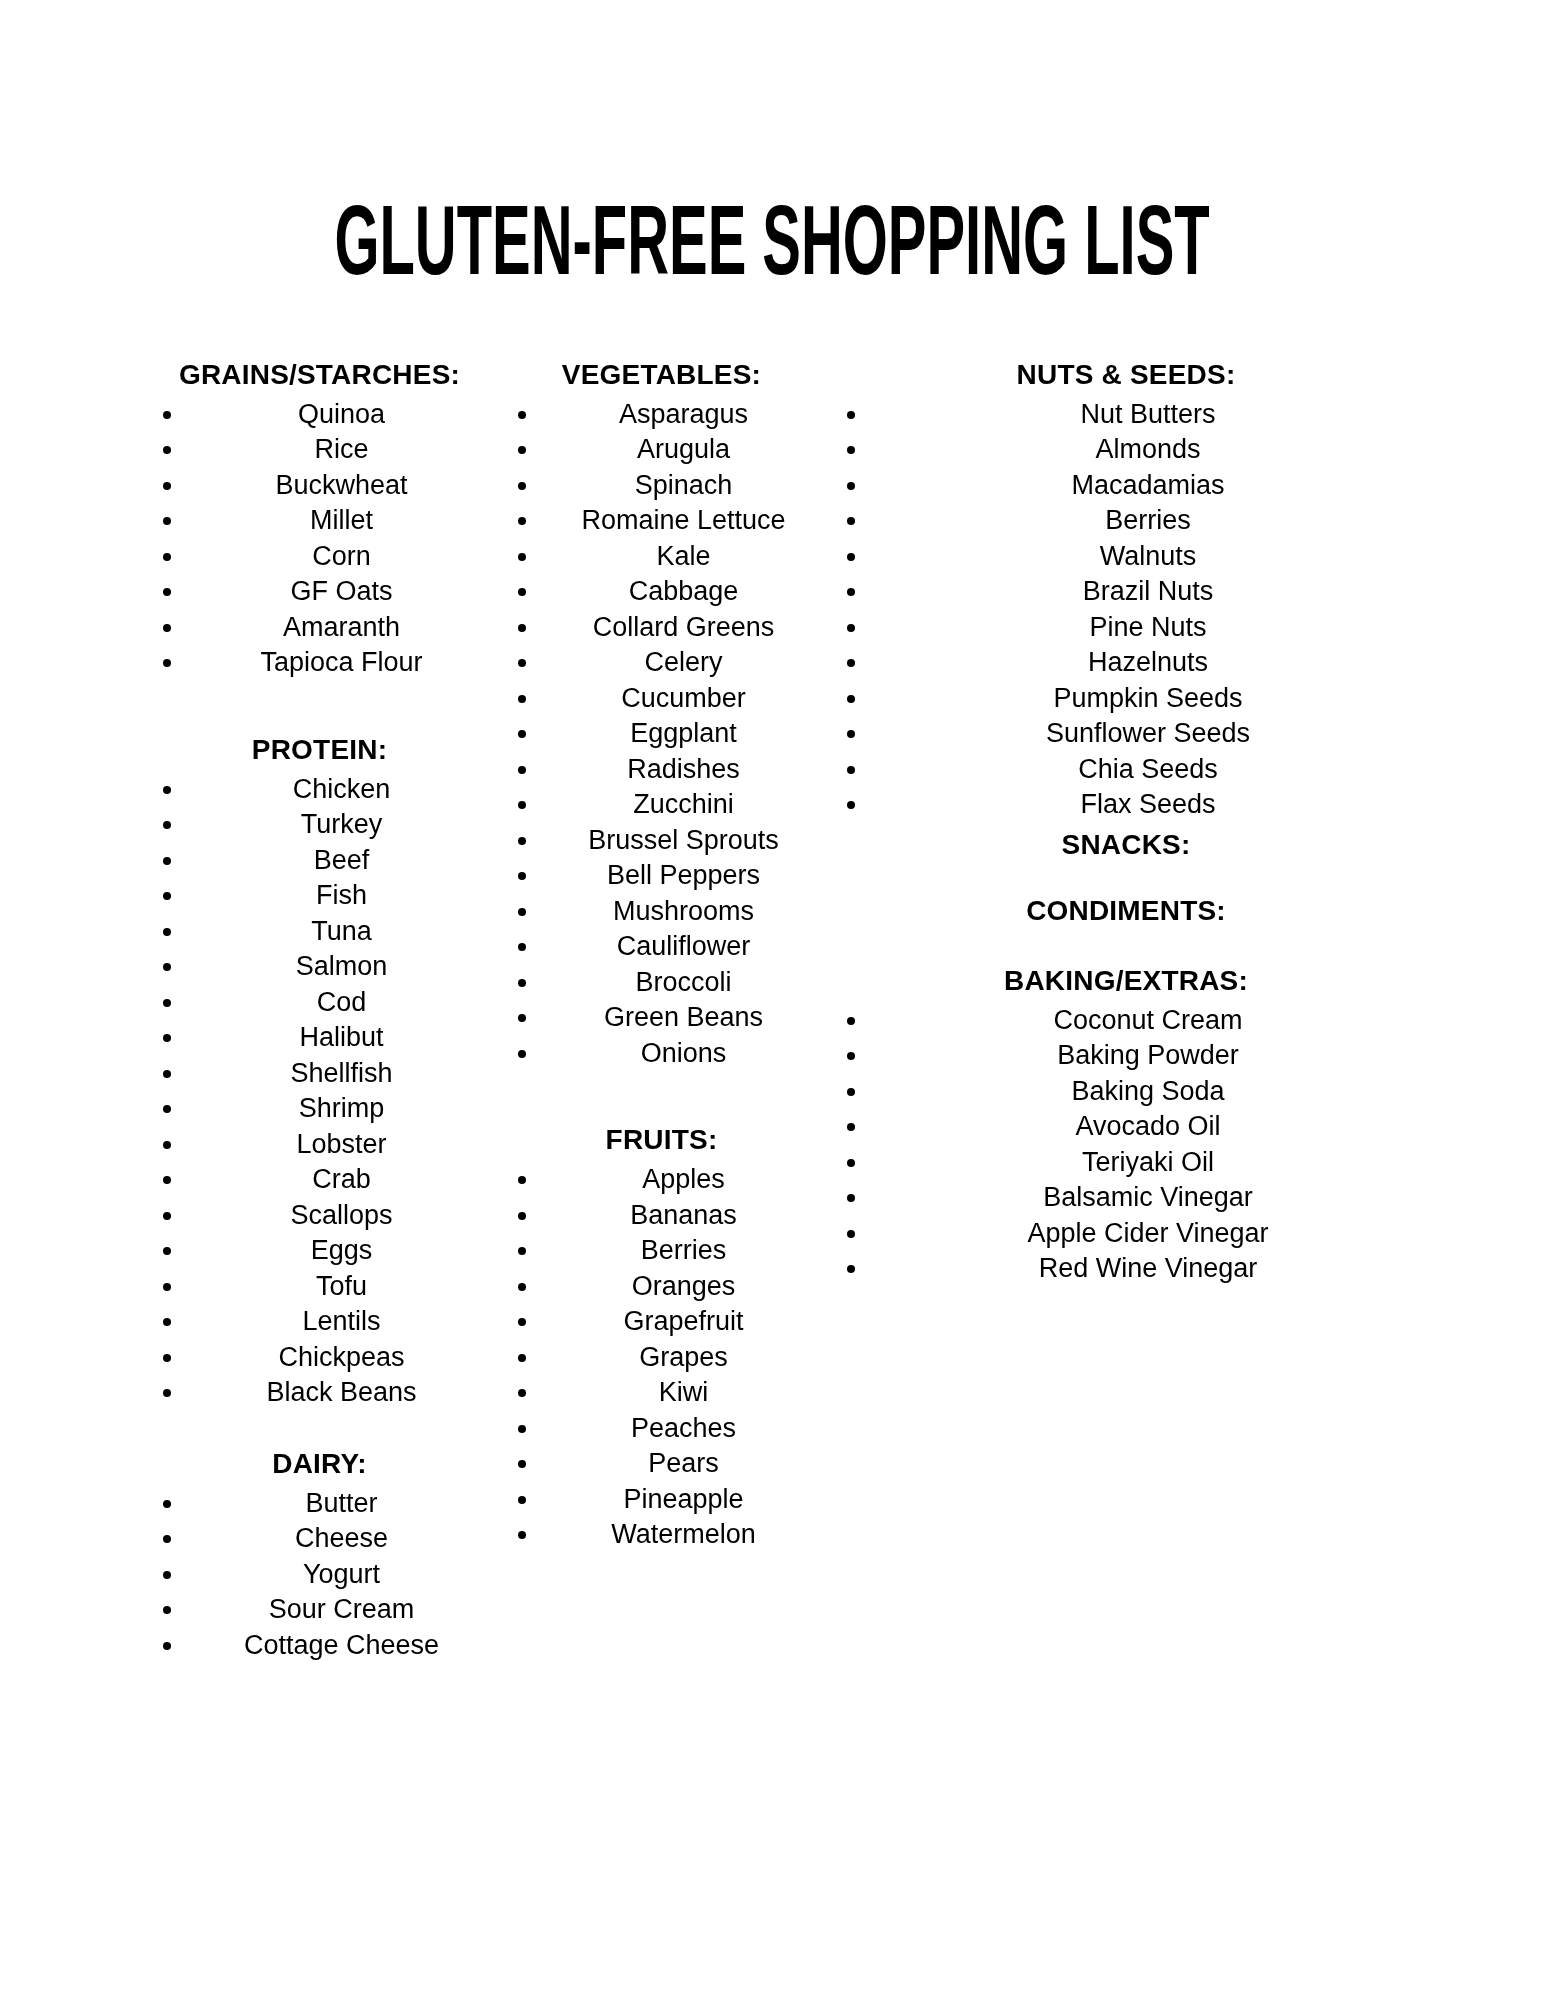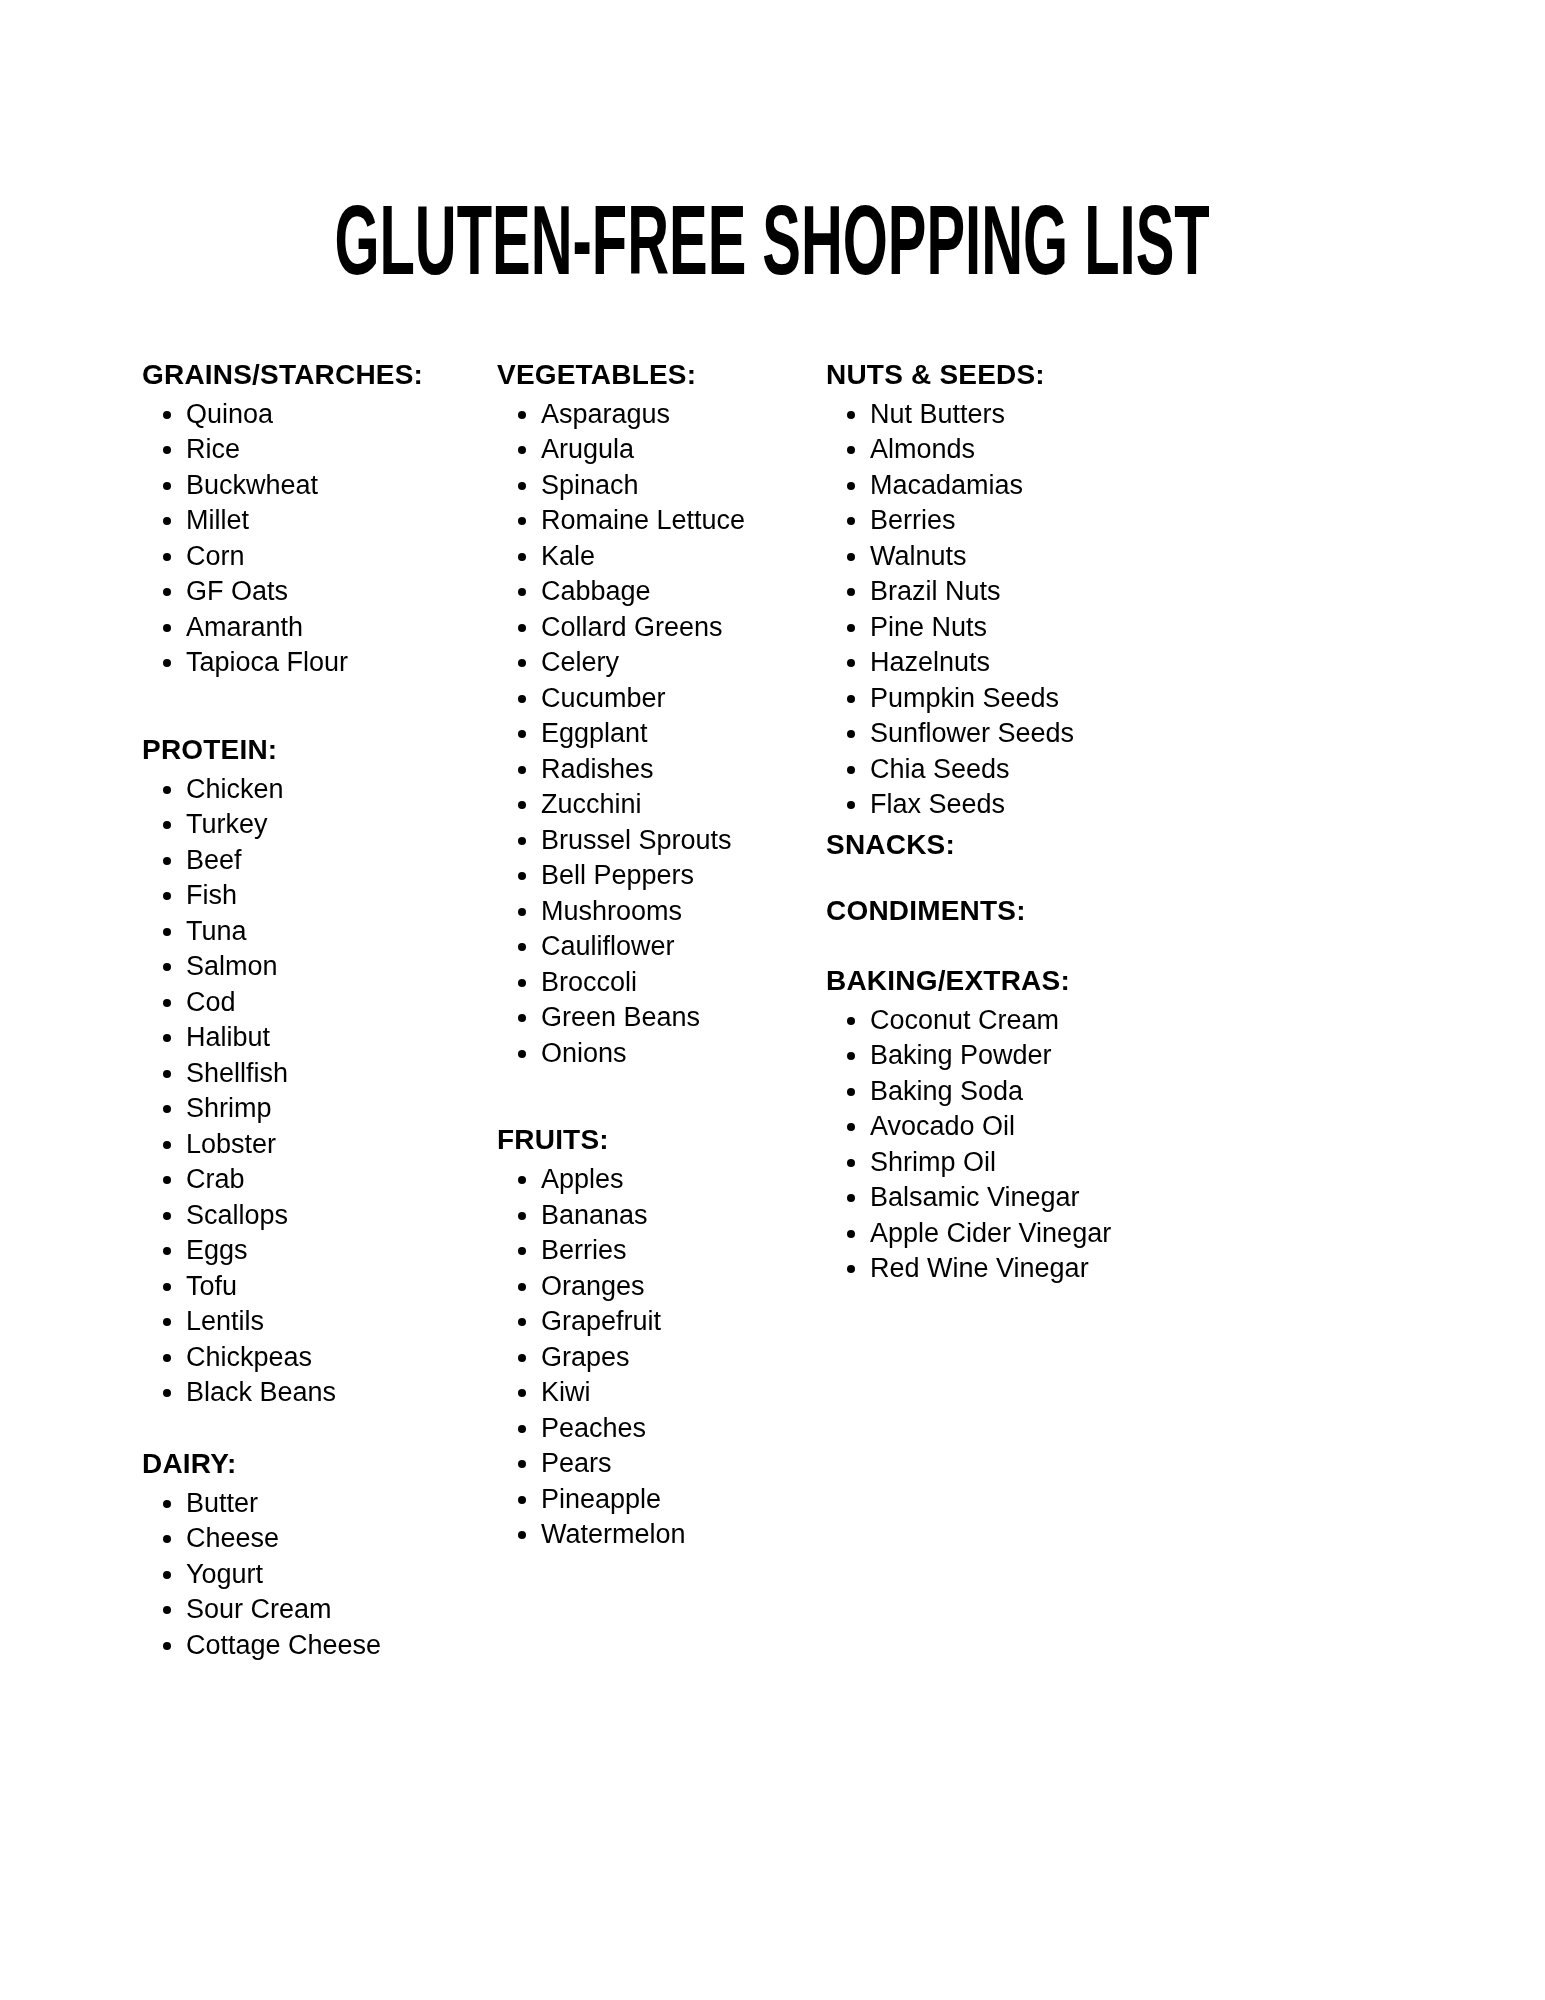--- a/index.html
+++ b/index.html
@@ -33,21 +33,21 @@
     transform: scaleX(0.585);
     transform-origin: 50% 50%;
     letter-spacing: 0px;
     color: #000000;
   }
   .columns {
     display: flex;
     padding-left: 142px;
     margin-top: 0px;
   }
-  .col { flex: 0 0 auto; }
+  .col { flex: 0 0 auto; text-align: center; }
   .col-1 { width: 355px; }
   .col-2 { width: 329px; }
   .col-3 { width: 600px; }
   section h2 {
     margin: 0 0 4px 0;
     font-size: 28px;
     line-height: 36px;
     font-weight: 700;
     letter-spacing: 0.2px;
   }
@@ -194,21 +194,21 @@
       <section class="mt-30">
         <h2>CONDIMENTS:</h2>
       </section>
       <section class="mt-34">
         <h2>BAKING/EXTRAS:</h2>
         <ul>
             <li>Coconut Cream</li>
             <li>Baking Powder</li>
             <li>Baking Soda</li>
             <li>Avocado Oil</li>
-            <li>Shrimp Oil</li>
+            <li>Teriyaki Oil</li>
             <li>Balsamic Vinegar</li>
             <li>Apple Cider Vinegar</li>
             <li>Red Wine Vinegar</li>
           </ul>
       </section>
     </div>
 
   </div>
 </div>
 

